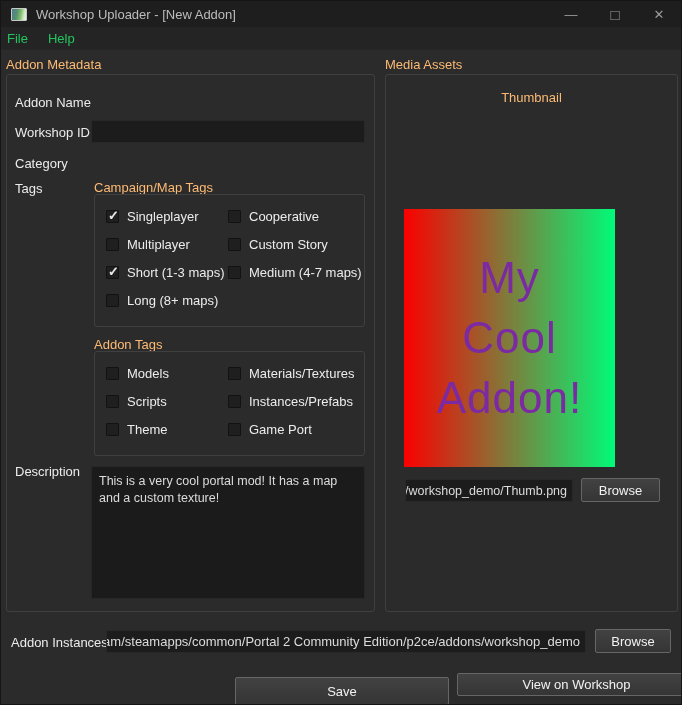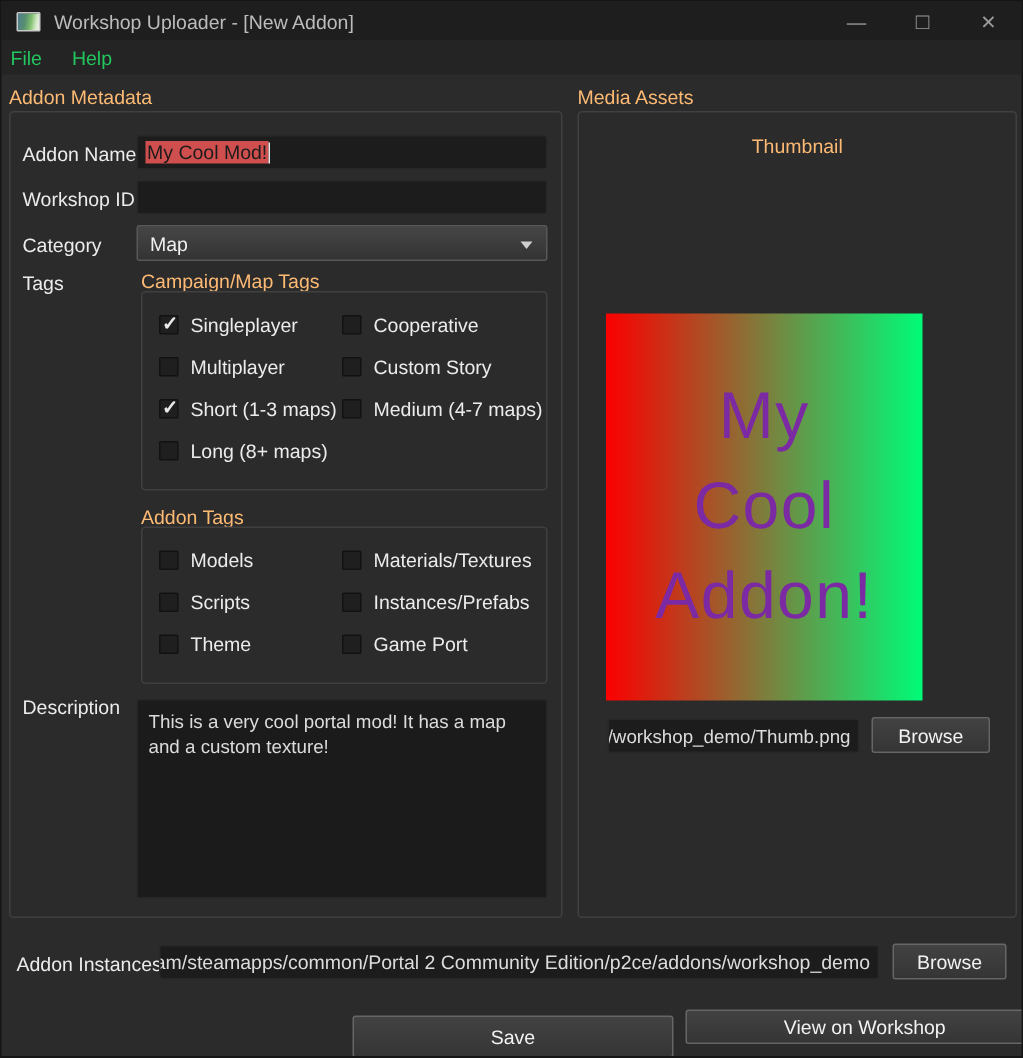--- a/index.html
+++ b/index.html
@@ -90,35 +90,27 @@
 
   <div class="menubar">
     <span class="menu-item">File</span>
     <span class="menu-item">Help</span>
   </div>
 
   <div class="section-title" style="left:5px;top:56px;">Addon Metadata</div>
   <div class="groupbox" style="left:5px;top:73px;width:369px;height:538px;"></div>
 
   <div class="field-label" style="left:14px;top:94px;">Addon Name</div>
-  <div class="text-input" style="left:90px;top:89px;width:274px;height:23px;">
-    <span class="sel" style="background: rgb(207, 79, 78);">My Cool Mod!</span>
-      <span class="caret"></span>
-  </div>
 
   <div class="field-label" style="left:14px;top:124px;">Workshop ID</div>
   <div class="text-input" style="left:90px;top:119px;width:274px;height:23px;">
     <span></span>
   </div>
 
   <div class="field-label" style="left:14px;top:155px;">Category</div>
-  <div class="combo" style="left:90px;top:149px;width:274px;height:24px;">
-    <span>Map</span>
-    <span class="combo-arrow"></span>
-  </div>
 
   <div class="field-label" style="left:14px;top:180px;">Tags</div>
 
   <div class="section-title" style="left:93px;top:179px;">Campaign/Map Tags</div>
   <div class="groupbox" style="left:93px;top:193px;width:271px;height:133px;"></div>
   <div class="cb-grid" style="left:105px;top:201px;width:250px;">
     <label class="cb">
       <span class="cb-box checked"></span>
       <span class="cb-label">Singleplayer</span>
     </label>

